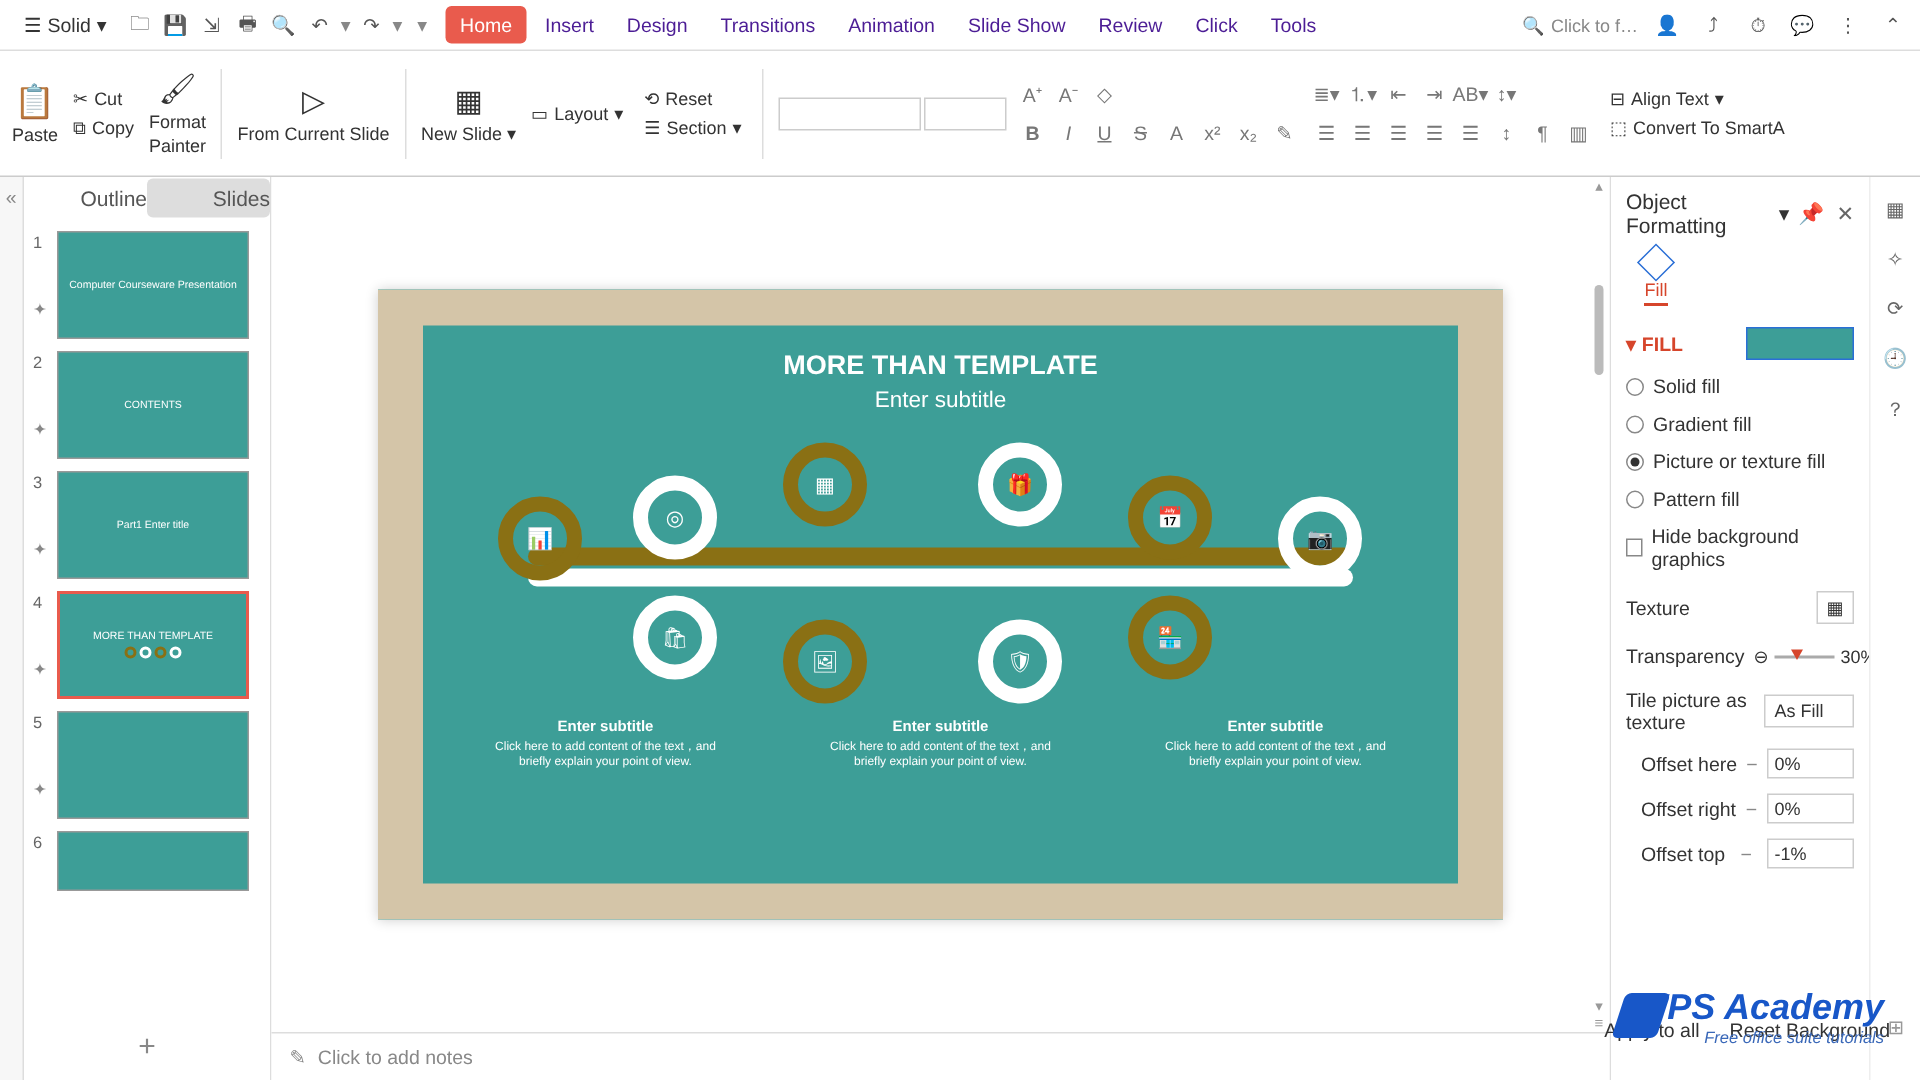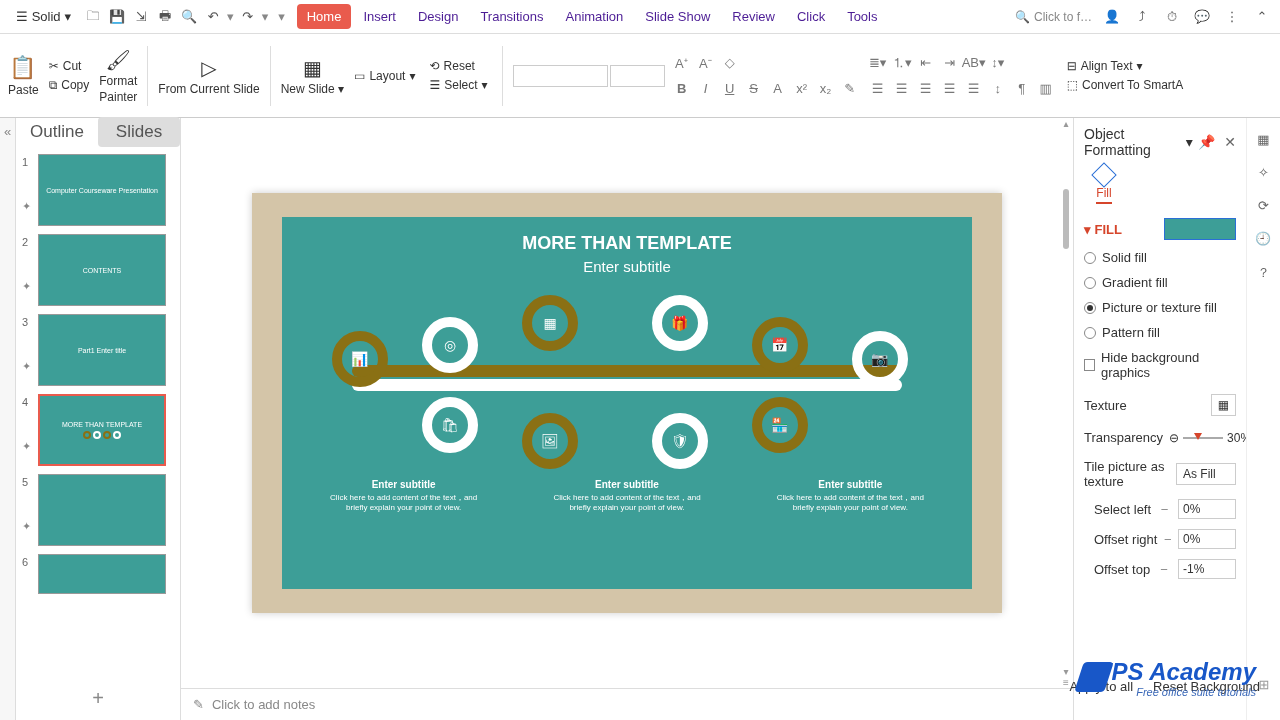--- a/index.html
+++ b/index.html
@@ -28,21 +28,21 @@
 .fmt-grid { display: flex; flex-direction: column; gap: 4px; }
 .fmt-row { display: flex; gap: 2px; }
 
 
 .main { display: flex; height: 602px; }
 .left-collapse { width: 16px; background: #f7f7f7; border-right: 1px solid #ddd; display: flex; align-items: flex-start; justify-content: center; padding-top: 6px; color: #888; cursor: pointer; }
 
 
 .slide-panel { width: 165px; background: #fff; border-right: 1px solid #ddd; display: flex; flex-direction: column; }
 .panel-tabs { display: flex; height: 28px; align-items: center; }
-.panel-tab { flex: 1; text-align: center; padding: 5px 0; font-size: 17px; cursor: pointer; color: #555; }
+.panel-tab { flex: 1; text-align: right; padding: 5px 0; font-size: 14px; cursor: pointer; color: #555; }
 .panel-tab.active { background: #ddd; border-radius: 4px; }
 .thumbs { flex: 1; overflow-y: auto; padding: 4px 0; }
 .thumb-row { display: flex; align-items: flex-start; padding: 4px 6px; gap: 4px; position: relative; }
 .thumb-num { width: 12px; font-size: 11px; color: #666; padding-top: 2px; }
 .thumb-star { position: absolute; left: 6px; top: 50px; color: #888; font-size: 11px; }
 .thumb { width: 128px; height: 72px; border: 1px solid #999; background: #3d9e97; position: relative; overflow: hidden; }
 .thumb.selected { border: 2px solid #e95b4d; }
 .thumb-content { position: absolute; inset: 6px; display: flex; flex-direction: column; align-items: center; justify-content: center; color: #fff; font-size: 7px; text-align:center; }
 .add-slide { text-align: center; padding: 10px; color: #888; font-size: 20px; cursor: pointer; }
 
@@ -179,21 +179,21 @@
     <span><span>New Slide</span> ▾</span>
   </div>
   <div class="ribbon-col">
     <div class="ribbon-row"><span>▭</span><span>Layout</span> ▾</div>
   </div>
   <div class="ribbon-col">
     <div class="ribbon-row">
         <span>⟲</span>
         <span>Reset</span>
       </div>
-    <div class="ribbon-row"><span>☰</span><span>Select</span> ▾</div>
+    <div class="ribbon-row"><span>☰</span><span>Section</span> ▾</div>
   </div>
   <div class="ribbon-sep"></div>
   <div class="ribbon-col">
     <div class="fmt-row">
       <div class="font-select"></div>
       <div class="font-size-select"></div>
     </div>
   </div>
   <div class="fmt-grid">
     <div class="fmt-row">
@@ -436,21 +436,21 @@
               </div>
             <span>30%</span>
           </div>
         </div>
         <div class="prop-row">
             <span>Tile picture as texture</span>
             <div class="prop-select">As Fill</div>
           </div>
 
         <div class="offset-row">
-            <span>Select left</span>
+            <span>Offset here</span>
             <span style="margin-left:auto;color:#888;">−</span>
             <div class="offset-input">0%</div>
           </div>
         <div class="offset-row">
             <span>Offset right</span>
             <span style="margin-left:auto;color:#888;">−</span>
             <div class="offset-input">0%</div>
           </div>
         <div class="offset-row">
             <span>Offset top</span>

